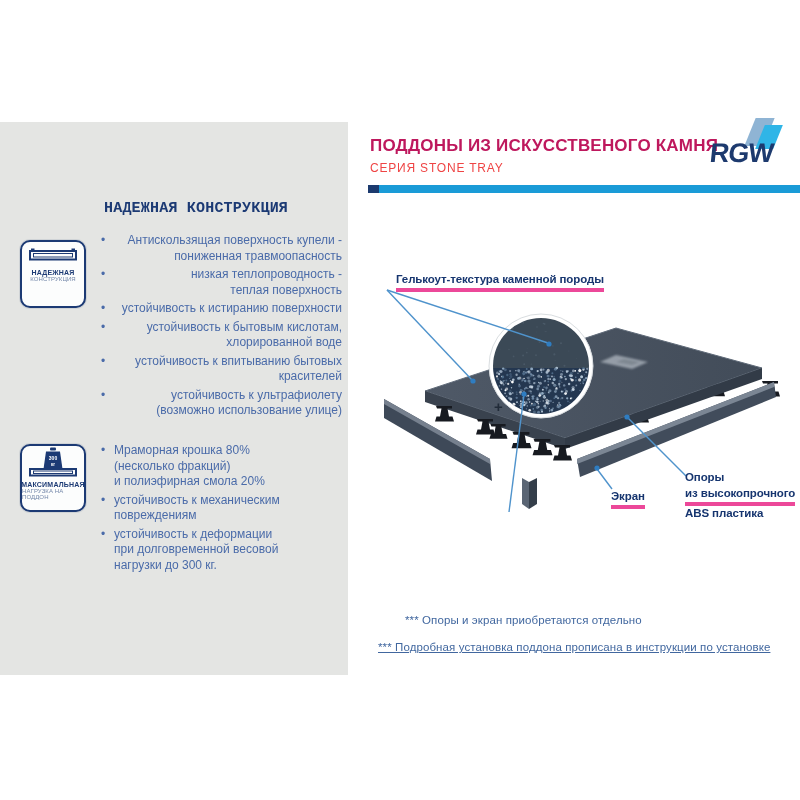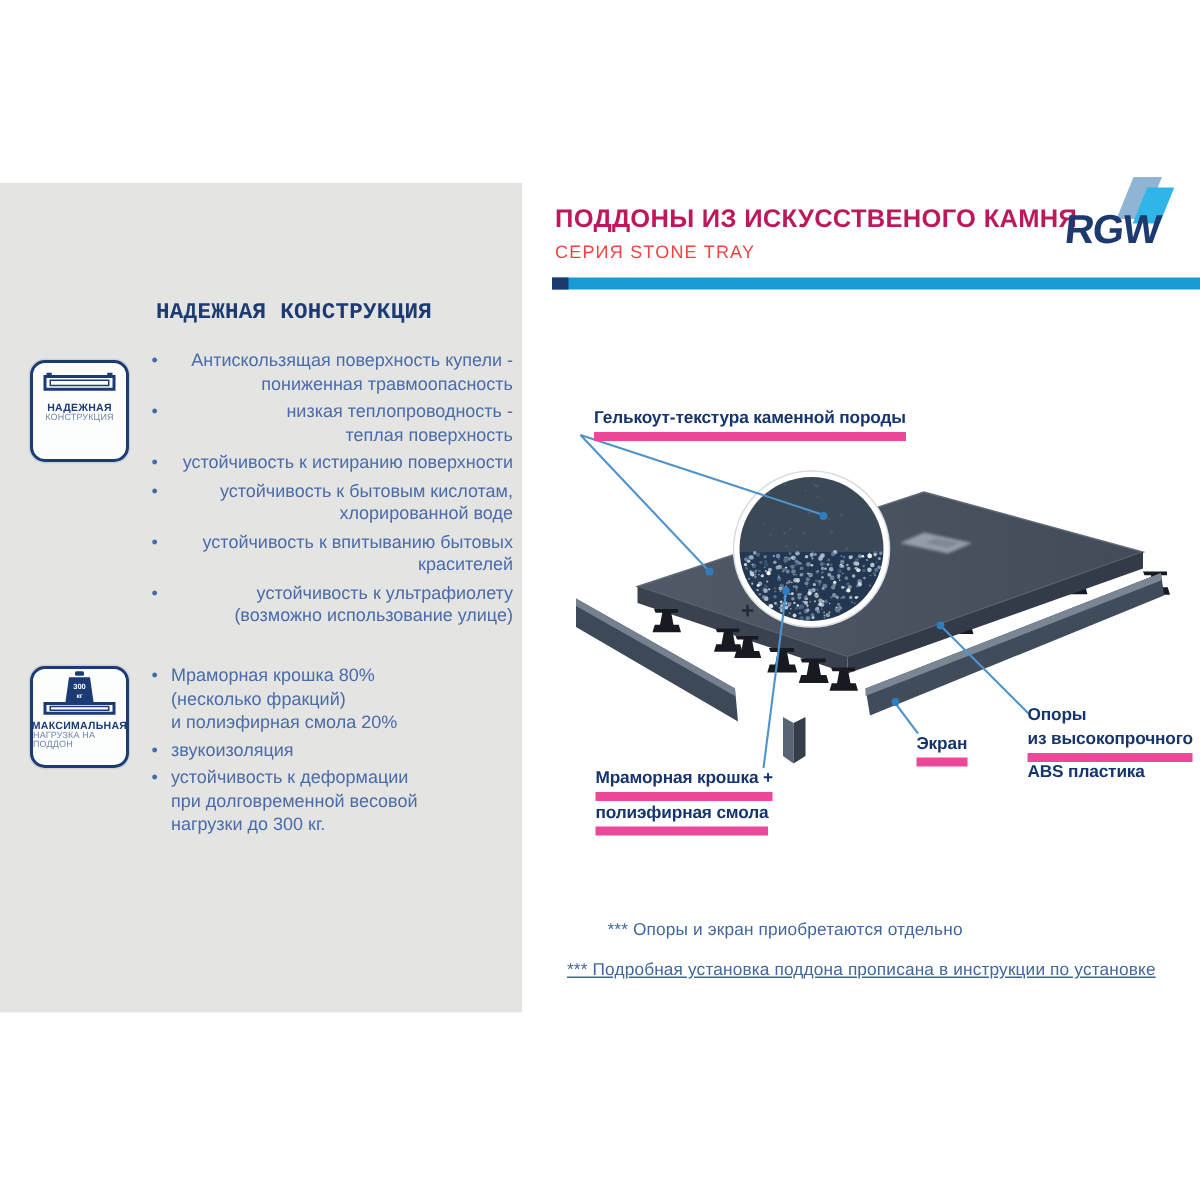--- a/index.html
+++ b/index.html
@@ -39,21 +39,21 @@
                transform:skewX(-22deg);}
   .logo .cyan{position:absolute;left:50px;top:7px;width:18px;height:24px;background:#2fb5e7;
               transform:skewX(-22deg);}
   .logo .rgw{position:absolute;left:0;top:20px;font-size:27px;font-weight:800;color:#1d3a6e;
              letter-spacing:-1px;transform:skewX(-6deg);}
 
   
   #diagram-svg{position:absolute;left:0;top:0;z-index:2;}
   .callout{position:absolute;z-index:3;font-size:11.5px;font-weight:700;color:#16356f;
            letter-spacing:-.1px;line-height:16px;}
-  .u{display:inline-block;border-bottom:6px solid #ec4899;padding-bottom:1px;}
+  .u{display:inline-block;border-bottom:4px solid #ec4899;padding-bottom:1px;}
   .co-gelcoat{left:396px;top:271px;}
   .co-marble{left:397px;top:511px;}
   .co-screen{left:611px;top:488px;}
   .co-supports{left:685px;top:470px;line-height:15.5px;}
 
   
   .footnote{position:absolute;left:378px;font-size:11.5px;color:#41679f;letter-spacing:.1px;}
   .fn-1{top:614px;margin-left:27px;} .fn-2{top:641px;text-decoration:underline;}
 </style>
 </head>
@@ -99,21 +99,22 @@
 хлорированной воде</li>
     <li>устойчивость к впитыванию бытовых
 красителей</li>
     <li>устойчивость к ультрафиолету
 (возможно использование улице)</li>
   </ul>
   <ul class="feature-list list-2">
     <li>Мраморная крошка 80%
 (несколько фракций)
 и полиэфирная смола 20%</li>
-    <li>звукоизоляция</li>
+    <li>устойчивость к механическим
+повреждениям</li>
     <li>устойчивость к деформации
 при долговременной весовой
 нагрузки до 300 кг.</li>
   </ul>
 
   <div class="title">ПОДДОНЫ ИЗ ИСКУССТВЕНОГО КАМНЯ</div>
   <div class="subtitle">СЕРИЯ STONE TRAY</div>
   <div class="rule"></div>
   <div class="rule-dark"></div>
 
@@ -533,24 +534,20 @@
       <circle cx="597" cy="468" r="2.6"></circle>
       <circle cx="627" cy="417" r="2.6"></circle>
     </g>
 
     <text x="494" y="412" font-size="15" font-weight="bold" fill="#212b38">+</text>
   </svg>
 
   <div class="callout co-gelcoat">
     <span class="u">Гелькоут-текстура каменной породы</span>
   </div>
-  <div class="callout co-marble">
-    <span class="u">Мраморная крошка +</span><br>
-    <span class="u">полиэфирная смола</span>
-  </div>
   <div class="callout co-screen">
     <span class="u">Экран</span>
   </div>
   <div class="callout co-supports">
     <span>Опоры</span><br>
     <span class="u">из высокопрочного</span><br>
     <span>ABS пластика</span>
   </div>
 
   <div class="footnote fn-1">*** Опоры и экран приобретаются отдельно</div>

